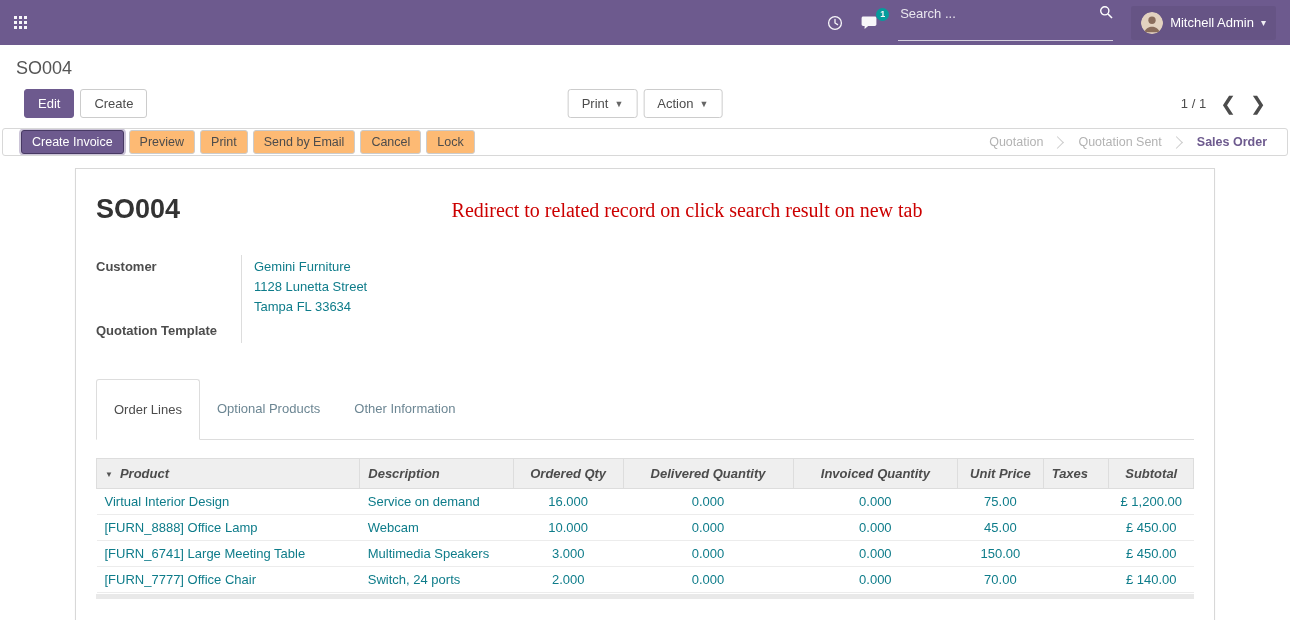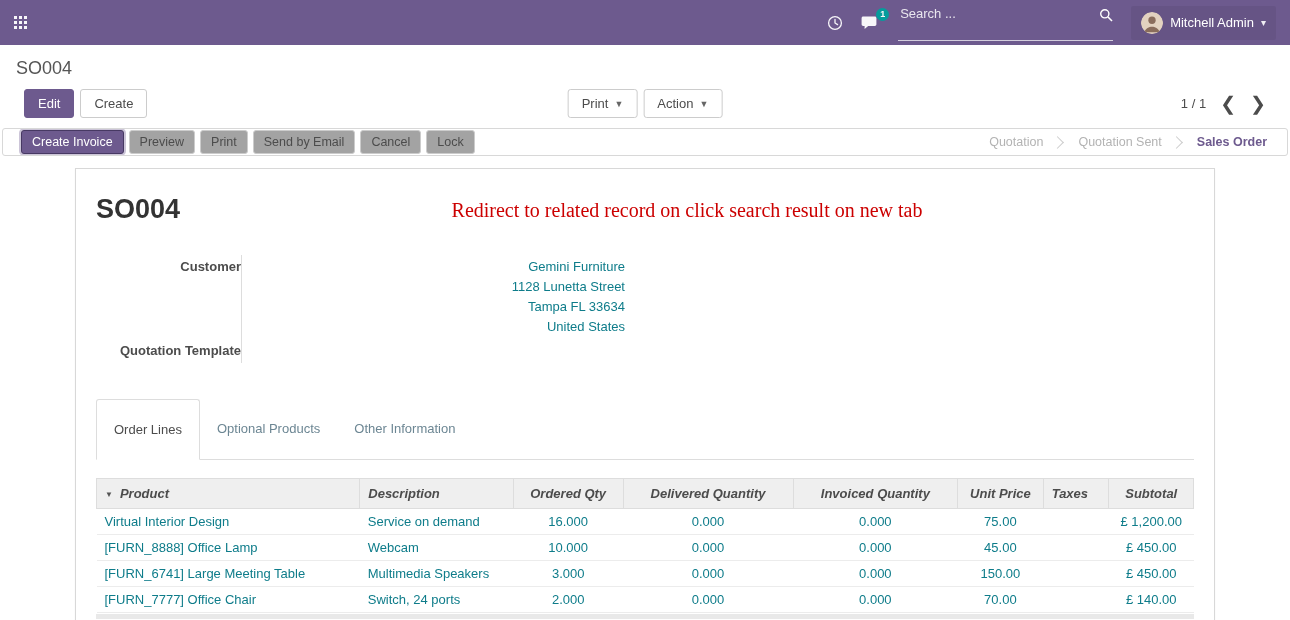--- a/index.html
+++ b/index.html
@@ -15,21 +15,21 @@
     font-family:"Liberation Sans","DejaVu Sans",sans-serif;font-size:13px;
   }
   
   .topbar{height:45px;background:var(--accent);display:flex;align-items:center;padding:0 14px;color:#fff;}
   .apps-grid{display:grid;grid-template-columns:repeat(3,3px);grid-gap:2px;cursor:pointer;}
   .apps-grid i{width:3px;height:3px;background:rgba(255,255,255,.95);display:block;}
   .topbar-right{margin-left:auto;display:flex;align-items:center;gap:18px;}
   .tb-icon{position:relative;display:inline-flex;align-items:center;cursor:pointer;opacity:.95;}
   .badge{position:absolute;top:-7px;right:-9px;background:var(--badge);color:#fff;font-size:9px;line-height:1;
          padding:2px 4px;border-radius:8px;font-weight:bold;}
-  .search-box{display:flex;align-items:flex-end;border-bottom:1px solid rgba(255,255,255,.7);padding-bottom:18px;width:215px;}
+  .search-box{display:flex;align-items:flex-start;border-bottom:1px solid rgba(255,255,255,.7);padding-bottom:18px;width:215px;}
   .search-box input{flex:1;background:transparent;border:none;outline:none;color:#fff;font-size:13px;
                     font-family:inherit;}
   .search-box input::placeholder{color:rgba(255,255,255,.85);}
   .user-menu{display:flex;align-items:center;gap:7px;cursor:pointer;background:rgba(0,0,0,.06);
              padding:6px 10px;border-radius:2px;justify-content:space-between;}
   .avatar{width:22px;height:22px;border-radius:50%;overflow:hidden;display:inline-block;flex:none;}
   .caret{font-size:10px;opacity:.9;}
   
   .breadcrumb-row{padding:13px 16px 2px;}
   .breadcrumb{font-size:18px;color:#555;}
@@ -39,40 +39,40 @@
   .btn.primary{background:var(--accent);border-color:var(--accent);color:#fff;}
   .btn .dd-caret{font-size:9px;color:#666;}
   .left-buttons{display:flex;gap:6px;}
   .center-buttons{position:absolute;left:50%;transform:translateX(-50%);display:flex;gap:6px;}
   .pager{margin-left:auto;display:flex;align-items:center;gap:14px;color:#4c4c4c;}
   .pager .chev{font-size:19px;line-height:1;cursor:pointer;color:#4c4c4c;}
   
   .statusbar{margin:0 2px;border:1px solid #d8d8d8;border-radius:3px;background:#fff;height:28px;
              display:flex;align-items:center;justify-content:space-between;padding:0 0 0 18px;overflow:hidden;}
   .sb-buttons{display:flex;gap:5px;align-items:center;}
-  .sbtn{border:1px solid #ccc;background:#a3a3a3;color:#4c4c4c;border-radius:3px;padding:4px 10px;
+  .sbtn{border:1px solid #ccc;background:#fdba74;color:#4c4c4c;border-radius:3px;padding:4px 10px;
         font-size:12.5px;font-family:inherit;cursor:pointer;white-space:nowrap;}
   .sbtn.primary{background:var(--accent);color:#fff;border-color:#473963;
                 box-shadow:0 0 0 2px rgba(109,90,142,.35);}
   .stages{display:flex;align-items:center;height:100%;padding-right:14px;}
   .stage{color:#b3b3b3;font-size:12.5px;padding:0 6px;cursor:pointer;white-space:nowrap;}
   .stage.active{color:var(--accent);font-weight:bold;}
   .stage-sep{width:9px;height:9px;border-top:1px solid #ccc;border-right:1px solid #ccc;
              transform:rotate(45deg);margin:0 10px 0 4px;flex:none;}
   
   .content{padding:12px 0 0;}
   .sheet{width:1140px;margin:0 auto;background:#fff;border:1px solid #d8d8d8;
          box-shadow:0 1px 2px rgba(0,0,0,.04);padding:26px 20px 30px;min-height:480px;}
   .sheet-header{display:flex;align-items:flex-start;margin-bottom:30px;}
   .sheet-title{font-size:27px;font-weight:bold;color:#333;margin:0;line-height:1.1;}
   .annotation{flex:1;text-align:center;font-family:"Liberation Serif","DejaVu Serif",serif;
               font-size:20px;color:var(--annotation);padding-top:4px;}
   
   .fields{display:grid;grid-template-columns:1fr 1fr;column-gap:40px;}
-  .fgroup{display:grid;grid-template-columns:145px 1fr;text-align:right;}
+  .fgroup{display:grid;grid-template-columns:145px 1fr;}
   .flabel{font-weight:bold;color:#4c4c4c;padding:2px 0;line-height:20px;}
   .fvalue{border-left:1px solid #ddd;padding:2px 0 2px 12px;line-height:20px;min-height:24px;color:#4c4c4c;}
   .fvalue a{color:var(--link);text-decoration:none;display:block;cursor:pointer;}
   
   .tabs{margin-top:36px;border-bottom:1px solid #ddd;display:flex;}
   .tab{padding:22px 17px;font-size:13px;color:#6c8693;cursor:pointer;margin-bottom:-1px;}
   .tab.active{color:#4c4c4c;background:#fff;border:1px solid #ddd;border-bottom:1px solid #fff;
               border-radius:3px 3px 0 0;}
   
   table.olines{width:100%;border-collapse:collapse;margin-top:18px;font-size:13px;}
@@ -184,21 +184,20 @@
       <div class="annotation">Redirect to related record on click search result on new tab</div>
     </div>
 
     <div class="fields">
       <div class="fgroup">
         <div class="flabel">Customer</div>
         <div class="fvalue">
           <a>Gemini Furniture</a>
           <a>1128 Lunetta Street</a>
           <a>Tampa FL 33634</a>
-          <a>United States</a>
         </div>
         <div class="flabel">Quotation Template</div>
         <div class="fvalue"></div>
       </div>
     </div>
 
     <div class="tabs">
       <div class="tab active">Order Lines</div>
       <div class="tab">Optional Products</div>
       <div class="tab">Other Information</div>

